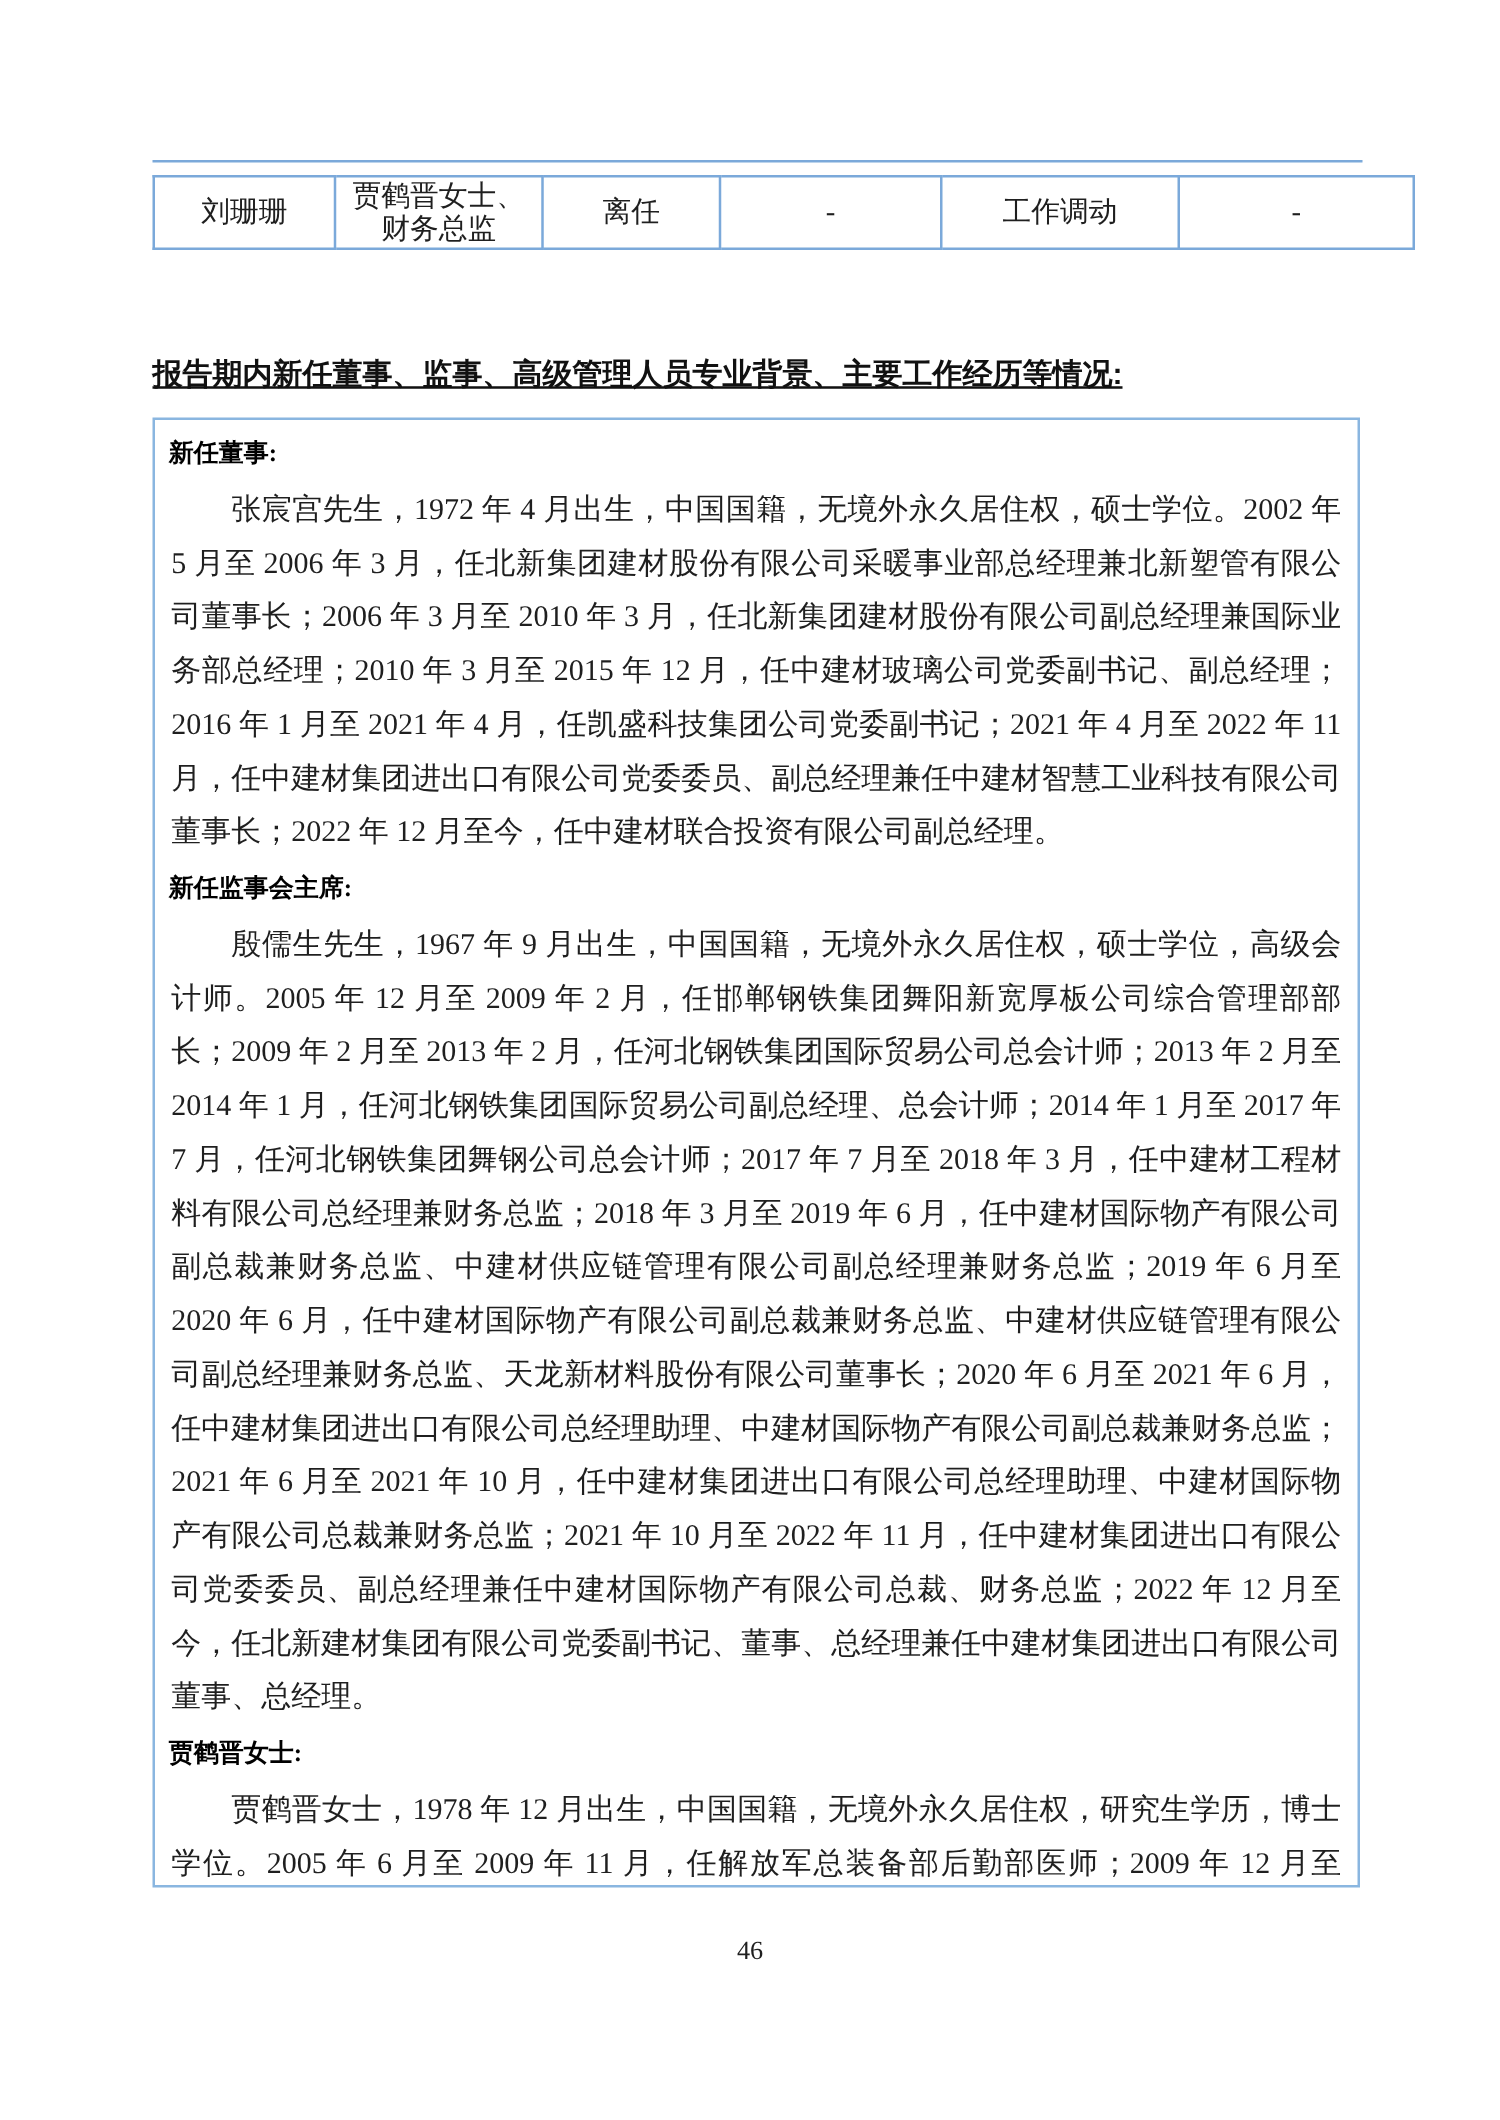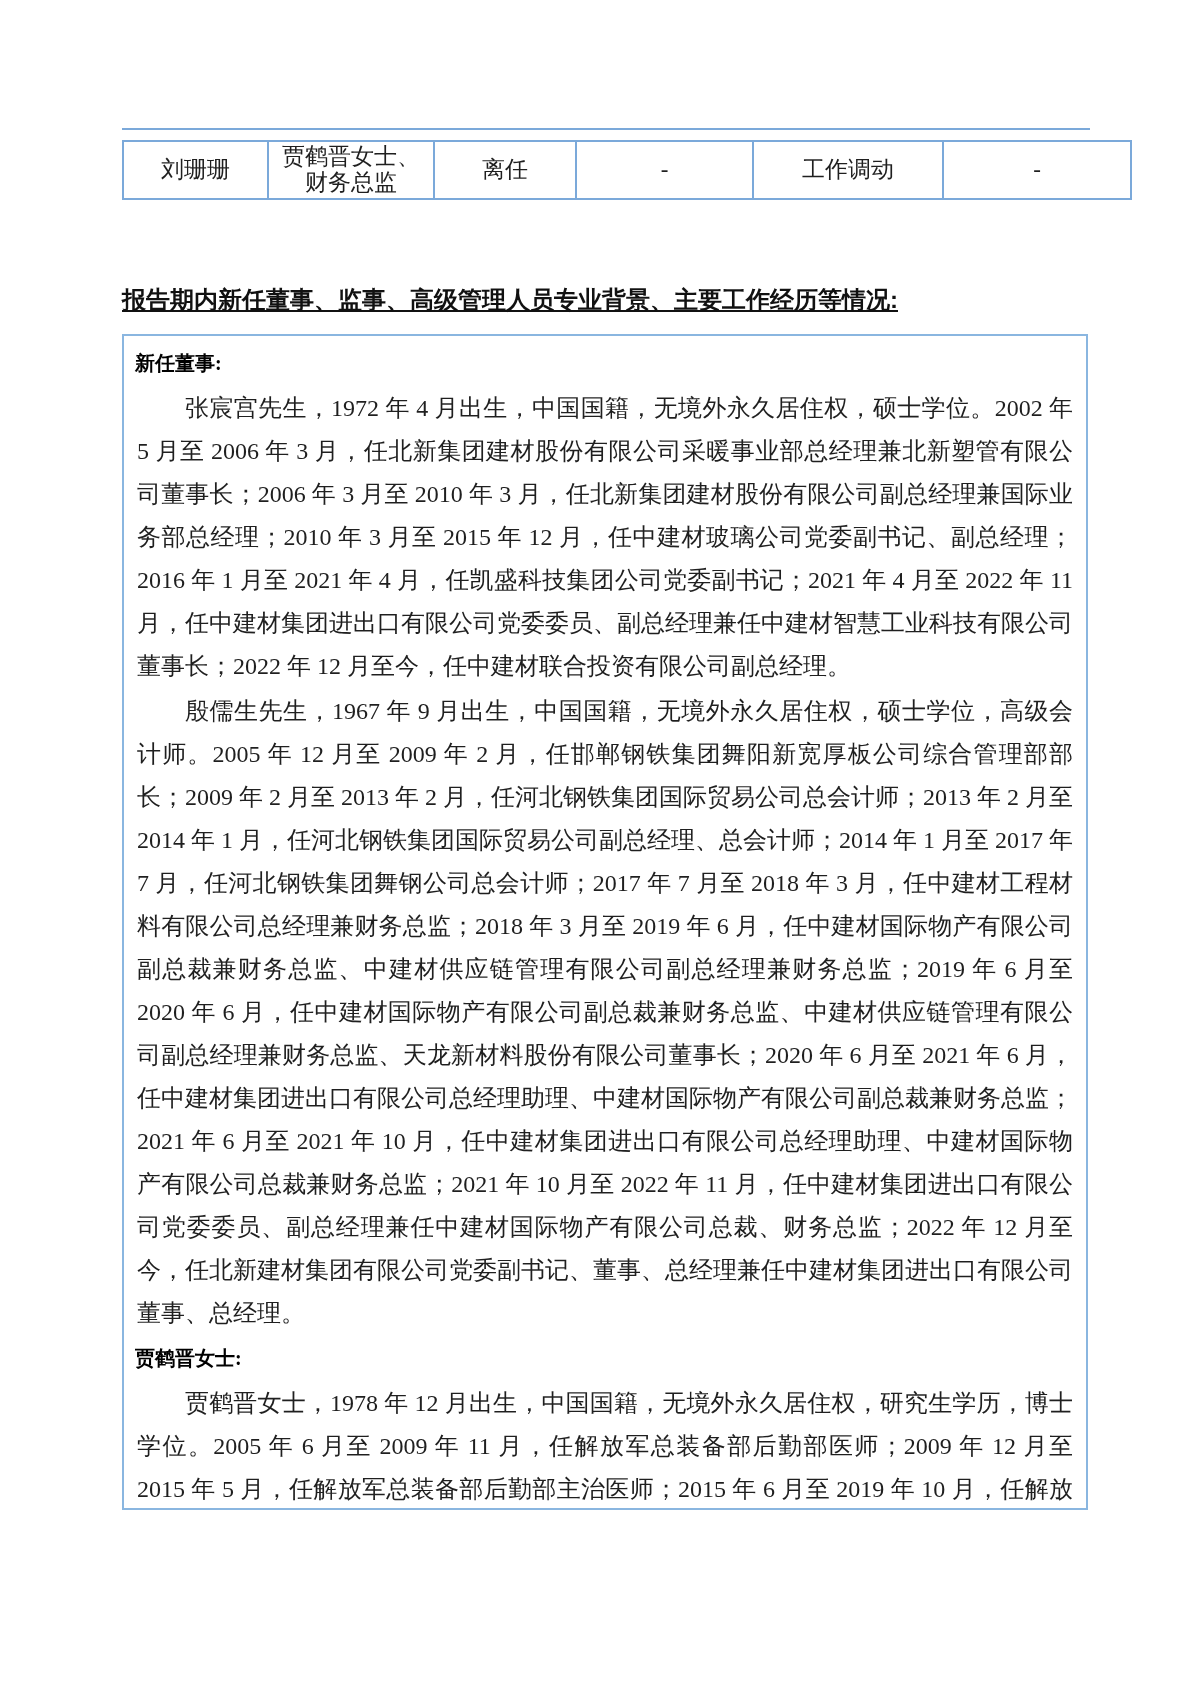--- a/index.html
+++ b/index.html
@@ -114,20 +114,22 @@
   </tbody>
     </table>
 
   <div class="heading">报告期内新任董事、监事、高级管理人员专业背景、主要工作经历等情况:</div>
 
 
   <div class="bio-box">
     <div class="sec-title">新任董事:</div>
     <p class="para">张宸宫先生，1972 年 4 月出生，中国国籍，无境外永久居住权，硕士学位。2002 年 5 月至 2006 年 3 月，任北新集团建材股份有限公司采暖事业部总经理兼北新塑管有限公司董事长；2006 年 3 月至 2010 年 3 月，任北新集团建材股份有限公司副总经理兼国际业务部总经理；2010 年 3 月至 2015 年 12 月，任中建材玻璃公司党委副书记、副总经理；2016 年 1 月至 2021 年 4 月，任凯盛科技集团公司党委副书记；2021 年 4 月至 2022 年 11 月，任中建材集团进出口有限公司党委委员、副总经理兼任中建材智慧工业科技有限公司董事长；2022 年 12 月至今，任中建材联合投资有限公司副总经理。</p>
 
+    <div class="sec-title">新任监事会主席:</div>
     <p class="para">殷儒生先生，1967 年 9 月出生，中国国籍，无境外永久居住权，硕士学位，高级会计师。2005 年 12 月至 2009 年 2 月，任邯郸钢铁集团舞阳新宽厚板公司综合管理部部长；2009 年 2 月至 2013 年 2 月，任河北钢铁集团国际贸易公司总会计师；2013 年 2 月至 2014 年 1 月，任河北钢铁集团国际贸易公司副总经理、总会计师；2014 年 1 月至 2017 年 7 月，任河北钢铁集团舞钢公司总会计师；2017 年 7 月至 2018 年 3 月，任中建材工程材料有限公司总经理兼财务总监；2018 年 3 月至 2019 年 6 月，任中建材国际物产有限公司副总裁兼财务总监、中建材供应链管理有限公司副总经理兼财务总监；2019 年 6 月至 2020 年 6 月，任中建材国际物产有限公司副总裁兼财务总监、中建材供应链管理有限公司副总经理兼财务总监、天龙新材料股份有限公司董事长；2020 年 6 月至 2021 年 6 月，任中建材集团进出口有限公司总经理助理、中建材国际物产有限公司副总裁兼财务总监；2021 年 6 月至 2021 年 10 月，任中建材集团进出口有限公司总经理助理、中建材国际物产有限公司总裁兼财务总监；2021 年 10 月至 2022 年 11 月，任中建材集团进出口有限公司党委委员、副总经理兼任中建材国际物产有限公司总裁、财务总监；2022 年 12 月至今，任北新建材集团有限公司党委副书记、董事、总经理兼任中建材集团进出口有限公司董事、总经理。</p>
 
     <div class="sec-title">贾鹤晋女士:</div>
     <p class="para">贾鹤晋女士，1978 年 12 月出生，中国国籍，无境外永久居住权，研究生学历，博士学位。2005 年 6 月至 2009 年 11 月，任解放军总装备部后勤部医师；2009 年 12 月至 2015 年 5 月，任解放军总装备部后勤部主治医师；2015 年 6 月至 2019 年 10 月，任解放军总医院医学保障部基础医学所主治医</p>
   </div>
 
+  <div class="page-number">46</div>
 
 </div>
 
 </body></html>

